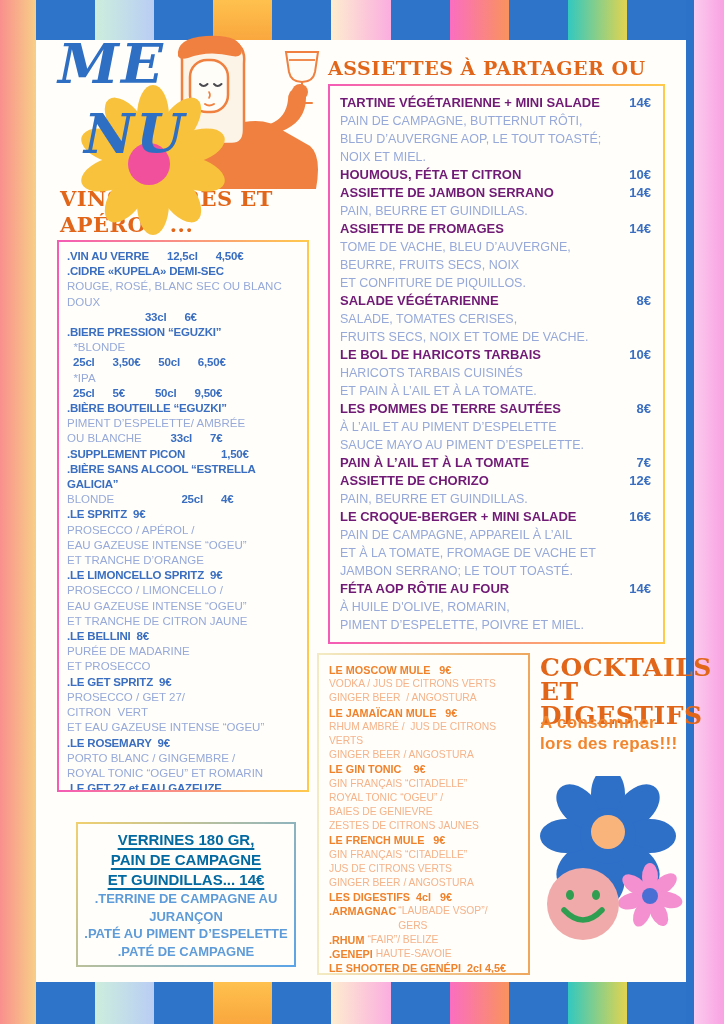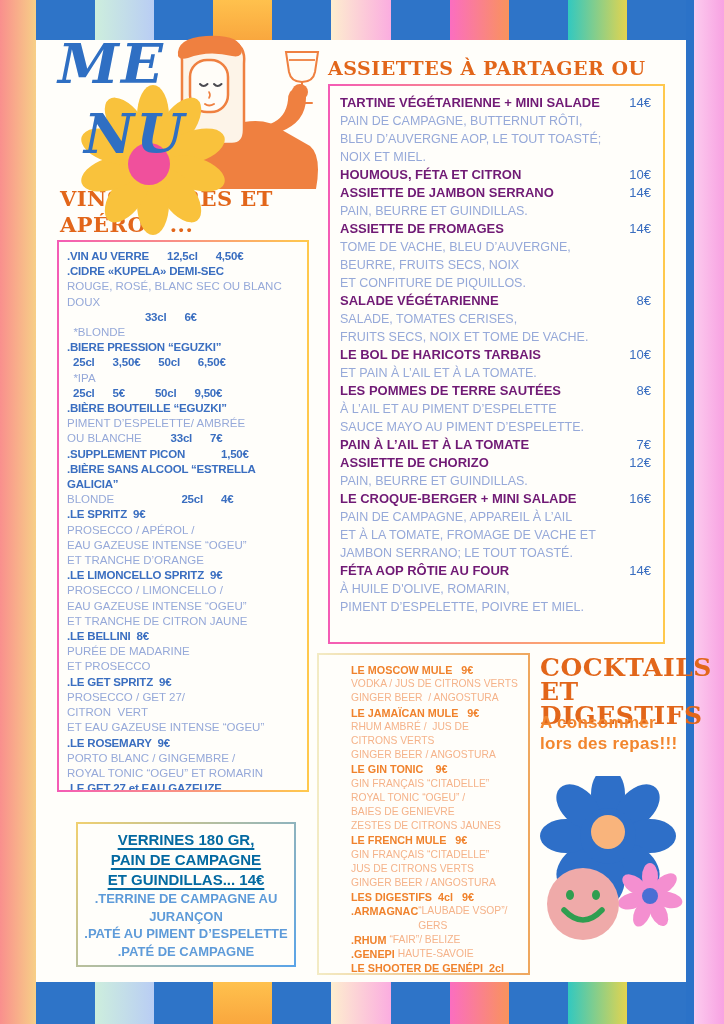--- a/index.html
+++ b/index.html
@@ -31,31 +31,31 @@
   
   .menu-box{position:absolute;border:2px solid;box-sizing:border-box;overflow:hidden;background:#fffefa;}
   .wine-box{left:57px;top:240px;width:252px;height:552px;padding:7px 8px;
             border-image:linear-gradient(90deg,#f45cb5,#ffc94d) 1;font-size:11.5px;}
   .wine-box .mline{line-height:15.2px;}
   .plates-box{left:328px;top:84px;width:337px;height:560px;padding:8px 12px 8px 10px;
             border-image:linear-gradient(90deg,#f45cb5,#ffc94d) 1;font-size:12.5px;}
   .plates-box .mline{line-height:18px;}
   .cocktails-box{left:317px;top:653px;width:213px;height:322px;padding:8px 10px;
             border-image:linear-gradient(90deg,#f3ebc4,#efa75e) 1;font-size:10.3px;}
-  .cocktails-box .mline{line-height:14.2px;margin-left:22px;}
+  .cocktails-box .mline{line-height:14.2px;}
   .verrines-box{left:76px;top:822px;width:220px;height:145px;padding:6px 6px;text-align:center;
             border-image:linear-gradient(130deg,#f0d070,#5aa4e8) 1;}
   .verrines-box .mline{justify-content:center;}
   .mline{display:flex;white-space:pre-wrap;}
   
   .w-b{color:#3a6ec0;font-weight:bold;letter-spacing:-0.2px;}
   .w-l{color:#96a9d9;}
   .f-b{color:#701a75;font-weight:bold;font-size:13px;}
   .f-l{color:#96a9d9;}
-  .f-p{color:#3a6ec0;font-weight:normal;font-size:13px;margin-left:auto;}
+  .f-p{color:#3a6ec0;font-weight:bold;font-size:13px;margin-left:auto;}
   .c-b{color:#f0822c;font-weight:bold;font-size:10.8px;}
   .c-l{color:#f5b38a;}
   .v-u{color:#0369a1;font-weight:bold;font-size:15px;line-height:20px;
        text-decoration:underline;text-decoration-thickness:2px;text-underline-offset:3px;}
   .v-i{color:#5e9bd9;font-weight:bold;font-size:13px;line-height:17.5px;}
   .decor{position:absolute;}
 </style>
 </head>
 <body>
 
@@ -129,22 +129,22 @@
 
   <div class="groovy vins-title">
     <div>VINS,  BIÈRES ET</div>
     <div>APÉROS ...</div>
   </div>
   <div class="menu-box wine-box">
       <div class="mline"><span class="w-b">.VIN AU VERRE      12,5cl      4,50€</span></div>
       <div class="mline"><span class="w-b">.CIDRE «KUPELA» DEMI-SEC</span></div>
       <div class="mline"><span class="w-l">ROUGE, ROSÉ, BLANC SEC OU BLANC DOUX</span></div>
       <div class="mline"><span class="w-b">                          33cl      6€</span></div>
+      <div class="mline"><span class="w-b">.BIERE PRESSION “EGUZKI”</span></div>
       <div class="mline"><span class="w-l">  *BLONDE</span></div>
-      <div class="mline"><span class="w-b">.BIERE PRESSION “EGUZKI”</span></div>
       <div class="mline"><span class="w-b">  25cl      3,50€      50cl      6,50€</span></div>
       <div class="mline"><span class="w-l">  *IPA</span></div>
       <div class="mline"><span class="w-b">  25cl      5€          50cl      9,50€</span></div>
       <div class="mline"><span class="w-b">.BIÈRE BOUTEILLE “EGUZKI”</span></div>
       <div class="mline"><span class="w-l">PIMENT D’ESPELETTE/ AMBRÉE</span></div>
       <div class="mline"><span class="w-l">OU BLANCHE         </span><span class="w-b">33cl      7€</span></div>
       <div class="mline"><span class="w-b">.SUPPLEMENT PICON            1,50€</span></div>
       <div class="mline"><span class="w-b">.BIÈRE SANS ALCOOL “ESTRELLA GALICIA”</span></div>
       <div class="mline"><span class="w-l">BLONDE                     </span><span class="w-b">25cl      4€</span></div>
       <div class="mline"><span class="w-b">.LE SPRITZ  9€</span></div>
@@ -179,20 +179,21 @@
       <div class="mline"><span class="f-b">ASSIETTE DE JAMBON SERRANO</span><span class="f-p">14€</span></div>
       <div class="mline"><span class="f-l">PAIN, BEURRE ET GUINDILLAS.</span></div>
       <div class="mline"><span class="f-b">ASSIETTE DE FROMAGES</span><span class="f-p">14€</span></div>
       <div class="mline"><span class="f-l">TOME DE VACHE, BLEU D’AUVERGNE,</span></div>
       <div class="mline"><span class="f-l">BEURRE, FRUITS SECS, NOIX</span></div>
       <div class="mline"><span class="f-l">ET CONFITURE DE PIQUILLOS.</span></div>
       <div class="mline"><span class="f-b">SALADE VÉGÉTARIENNE</span><span class="f-p">8€</span></div>
       <div class="mline"><span class="f-l">SALADE, TOMATES CERISES,</span></div>
       <div class="mline"><span class="f-l">FRUITS SECS, NOIX ET TOME DE VACHE.</span></div>
       <div class="mline"><span class="f-b">LE BOL DE HARICOTS TARBAIS</span><span class="f-p">10€</span></div>
+      <div class="mline"><span class="f-l">HARICOTS TARBAIS CUISINÉS</span></div>
       <div class="mline"><span class="f-l">ET PAIN À L’AIL ET À LA TOMATE.</span></div>
       <div class="mline"><span class="f-b">LES POMMES DE TERRE SAUTÉES</span><span class="f-p">8€</span></div>
       <div class="mline"><span class="f-l">À L’AIL ET AU PIMENT D’ESPELETTE</span></div>
       <div class="mline"><span class="f-l">SAUCE MAYO AU PIMENT D’ESPELETTE.</span></div>
       <div class="mline"><span class="f-b">PAIN À L’AIL ET À LA TOMATE</span><span class="f-p">7€</span></div>
       <div class="mline"><span class="f-b">ASSIETTE DE CHORIZO</span><span class="f-p">12€</span></div>
       <div class="mline"><span class="f-l">PAIN, BEURRE ET GUINDILLAS.</span></div>
       <div class="mline"><span class="f-b">LE CROQUE-BERGER + MINI SALADE</span><span class="f-p">16€</span></div>
       <div class="mline"><span class="f-l">PAIN DE CAMPAGNE, APPAREIL À L’AIL</span></div>
       <div class="mline"><span class="f-l">ET À LA TOMATE, FROMAGE DE VACHE ET</span></div>

